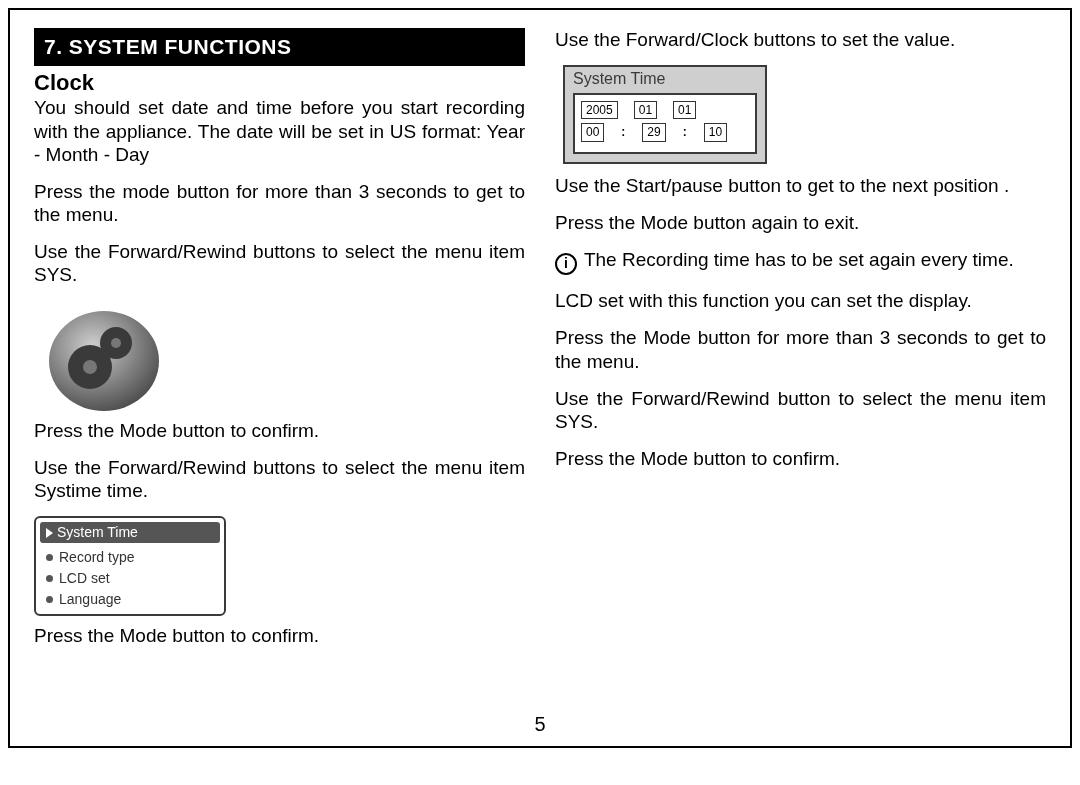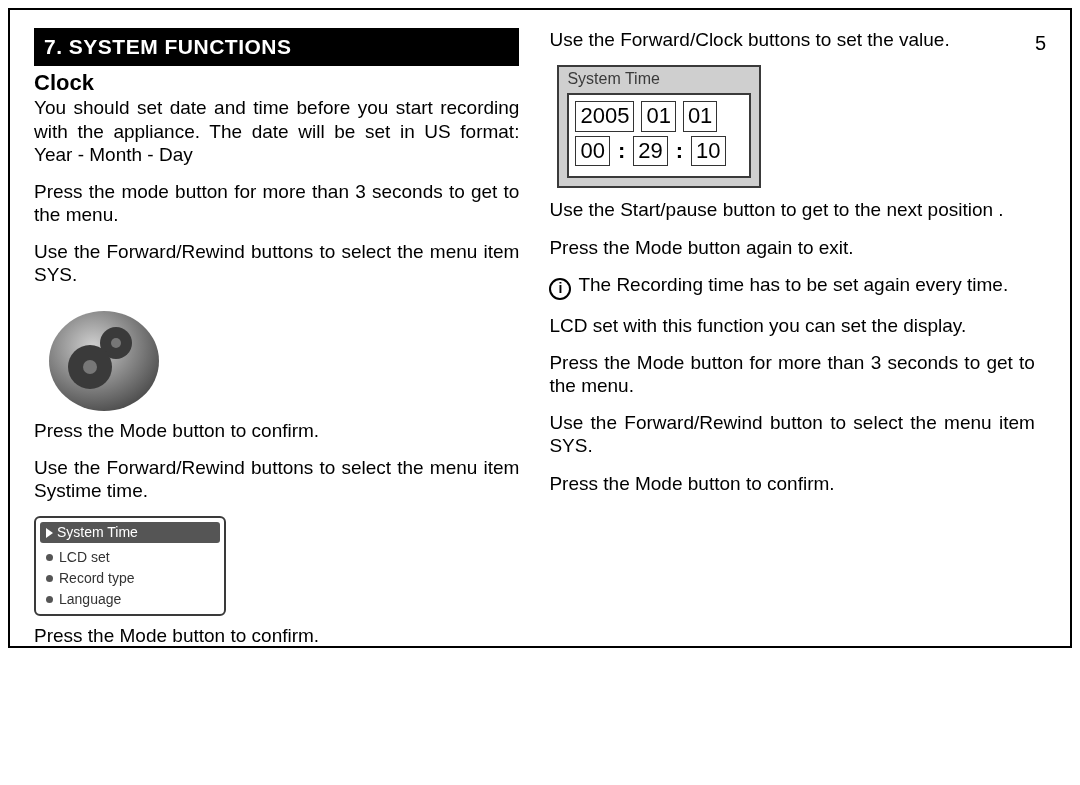--- a/index.html
+++ b/index.html
@@ -9,22 +9,23 @@
     font-family: Arial, Helvetica, sans-serif;
     color: #000;
     width: 1080px;
     height: 785px;
     overflow: hidden;
   }
   .page {
     border: 2px solid #000;
     margin: 8px;
     padding: 18px 24px 10px 24px;
-    height: 640px;
-    display: flex;
+    height: 740px;
+    display: flex;
+    flex-direction: column;
     box-sizing: border-box;
   }
   .cols {
     display: flex;
     gap: 30px;
     flex: 1;
   }
   .col {
     flex: 1;
     font-size: 19px;
@@ -104,24 +105,24 @@
     padding: 2px 8px;
   }
   .systime-inner {
     background: #fff;
     border: 2px solid #3a3a3a;
     margin: 2px 8px 8px 8px;
     padding: 6px;
   }
   .row-boxes {
     display: flex;
-    gap: 7px;
+    gap: 16px;
     align-items: center;
     margin-bottom: 4px;
-    font-size: 22px;
+    font-size: 12px;
   }
   .vbox {
     border: 1px solid #333;
     padding: 1px 4px;
     font-family: Arial, sans-serif;
     background: #fff;
   }
   .colon { padding: 0 1px; font-weight: bold; }
   .info-icon {
     display: inline-block;
@@ -175,25 +176,25 @@
       <p class="para">Press the Mode button to confirm.</p>
       <p class="para justify">Use the Forward/Rewind buttons to select the menu item Systime time.</p>
 
       <div class="menu-box">
         <div class="menu-head">
           <span class="tri"></span>
           <span>System Time</span>
         </div>
         <div class="menu-item">
             <span class="dot"></span>
-            <span>LCD set</span>
+            <span>Record type</span>
           </div>
         <div class="menu-item">
             <span class="dot"></span>
-            <span>Record type</span>
+            <span>LCD set</span>
           </div>
         <div class="menu-item">
             <span class="dot"></span>
             <span>Language</span>
           </div>
       </div>
 
       <p class="para">Press the Mode button to confirm.</p>
     </div>
 

